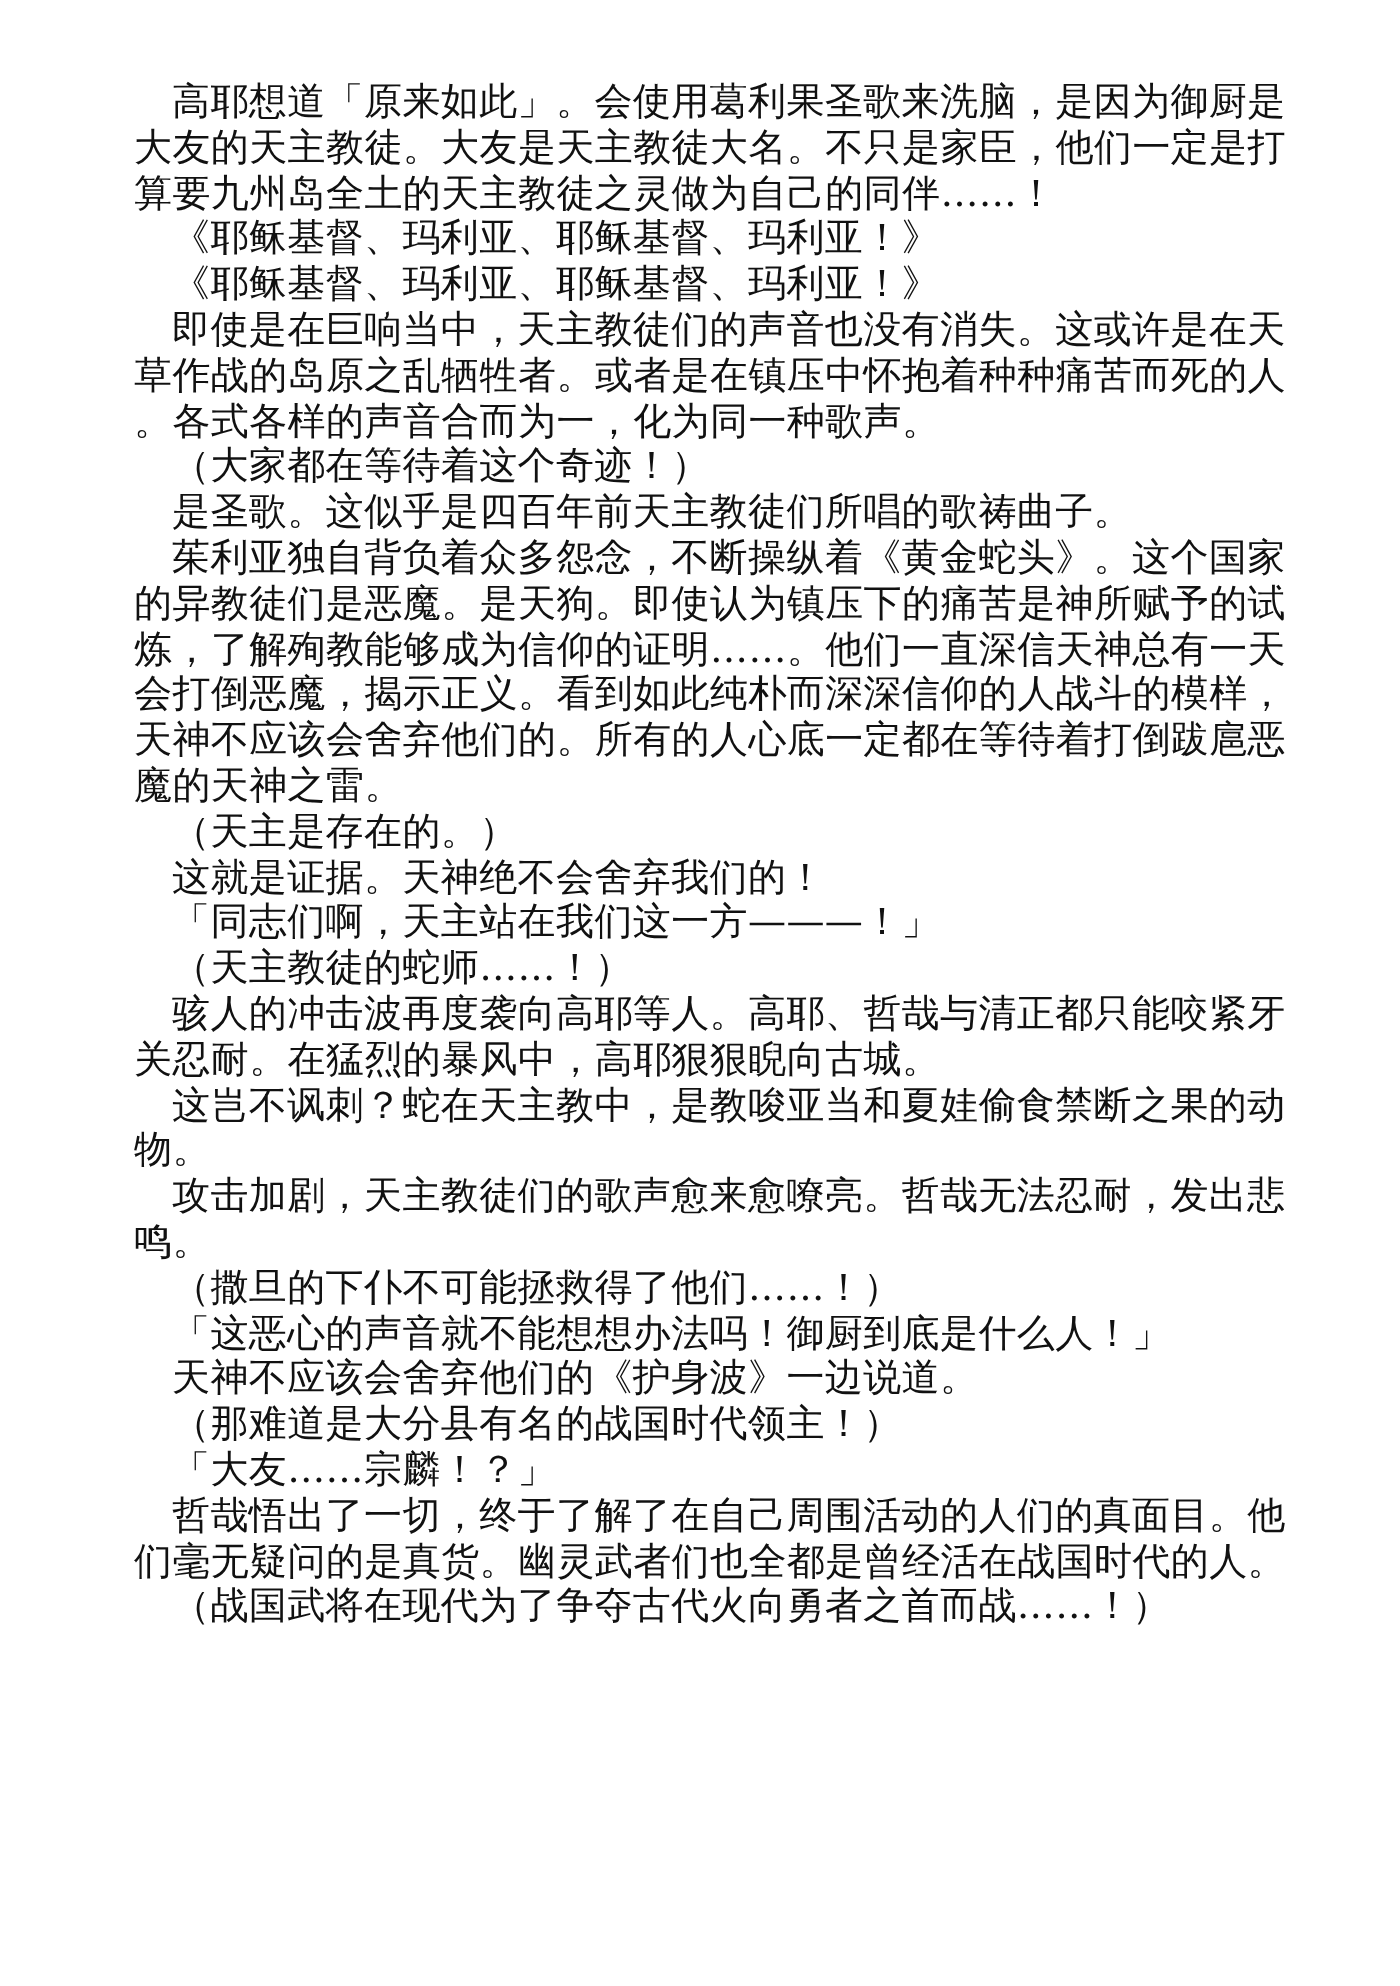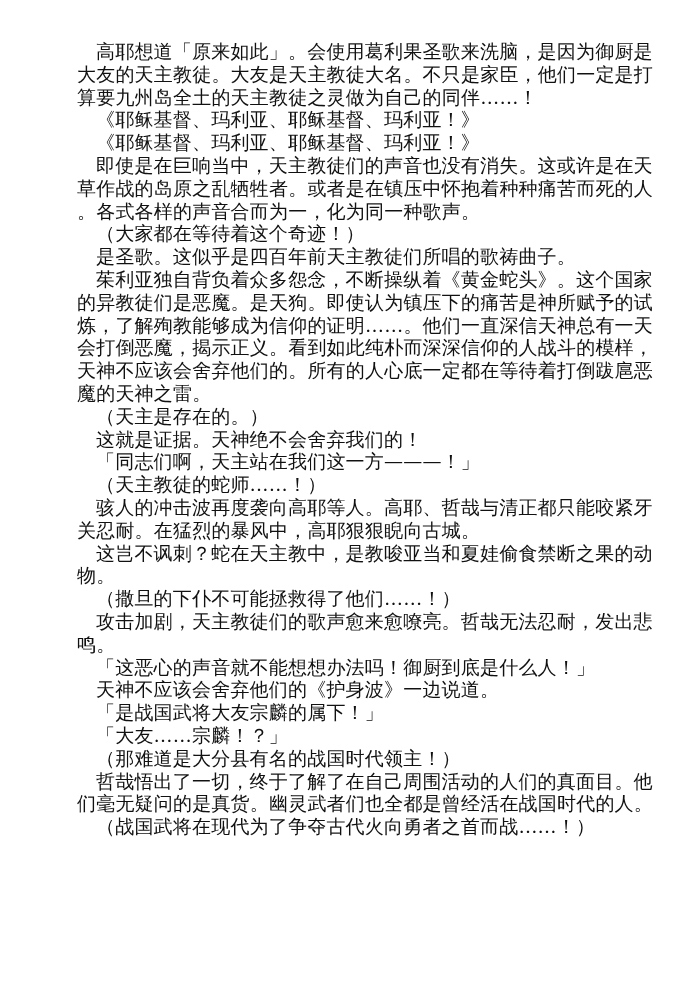--- a/index.html
+++ b/index.html
@@ -8,21 +8,21 @@
       background: #ffffff;
     }
     body {
       width: 700px;
       height: 993px;
       position: relative;
       overflow: hidden;
     }
     .page {
       position: absolute;
-      left: 77px;
+      left: 67px;
       top: 40px;
       width: 585px;
       font-family: "DejaVu Serif", "Liberation Serif", serif;
       font-size: 19px;
       line-height: 22.8px;
       color: #111111;
     }
     .para {
       margin: 0;
       padding: 0;
@@ -42,22 +42,21 @@
   <p class="para">即使是在巨响当中，天主教徒们的声音也没有消失。这或许是在天草作战的岛原之乱牺牲者。或者是在镇压中怀抱着种种痛苦而死的人。各式各样的声音合而为一，化为同一种歌声。</p>
   <p class="para">（大家都在等待着这个奇迹！）</p>
   <p class="para">是圣歌。这似乎是四百年前天主教徒们所唱的歌祷曲子。</p>
   <p class="para">茱利亚独自背负着众多怨念，不断操纵着《黄金蛇头》。这个国家的异教徒们是恶魔。是天狗。即使认为镇压下的痛苦是神所赋予的试炼，了解殉教能够成为信仰的证明……。他们一直深信天神总有一天会打倒恶魔，揭示正义。看到如此纯朴而深深信仰的人战斗的模样，天神不应该会舍弃他们的。所有的人心底一定都在等待着打倒跋扈恶魔的天神之雷。</p>
   <p class="para">（天主是存在的。）</p>
   <p class="para">这就是证据。天神绝不会舍弃我们的！</p>
   <p class="para">「同志们啊，天主站在我们这一方———！」</p>
   <p class="para">（天主教徒的蛇师……！）</p>
   <p class="para">骇人的冲击波再度袭向高耶等人。高耶、哲哉与清正都只能咬紧牙关忍耐。在猛烈的暴风中，高耶狠狠睨向古城。</p>
   <p class="para">这岂不讽刺？蛇在天主教中，是教唆亚当和夏娃偷食禁断之果的动物。</p>
+  <p class="para">攻击加剧，天主教徒们的歌声愈来愈嘹亮。哲哉无法忍耐，发出悲鸣。</p>
   <p class="para">（撒旦的下仆不可能拯救得了他们……！）</p>
-  <p class="para">攻击加剧，天主教徒们的歌声愈来愈嘹亮。哲哉无法忍耐，发出悲鸣。</p>
   <p class="para">「这恶心的声音就不能想想办法吗！御厨到底是什么人！」</p>
   <p class="para">天神不应该会舍弃他们的《护身波》一边说道。</p>
-  <p class="para">「是战国武将大友宗麟的属下！」</p>
+  <p class="para">（那难道是大分县有名的战国时代领主！）</p>
   <p class="para">「大友……宗麟！？」</p>
-  <p class="para">（那难道是大分县有名的战国时代领主！）</p>
   <p class="para">哲哉悟出了一切，终于了解了在自己周围活动的人们的真面目。他们毫无疑问的是真货。幽灵武者们也全都是曾经活在战国时代的人。</p>
   <p class="para">（战国武将在现代为了争夺古代火向勇者之首而战……！）</p>
 </div>
 
 </body></html>

